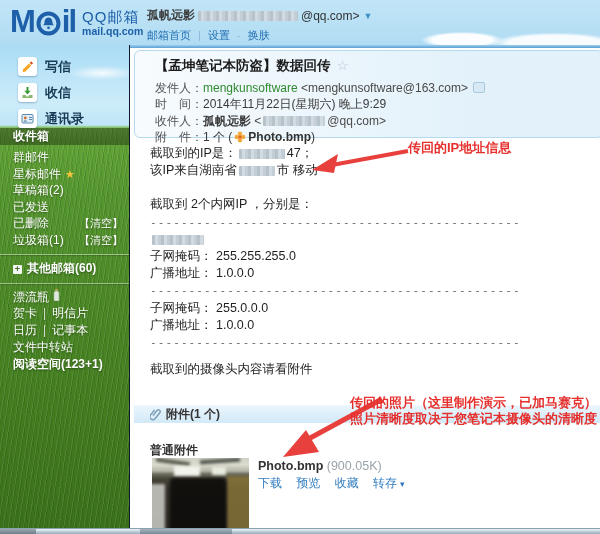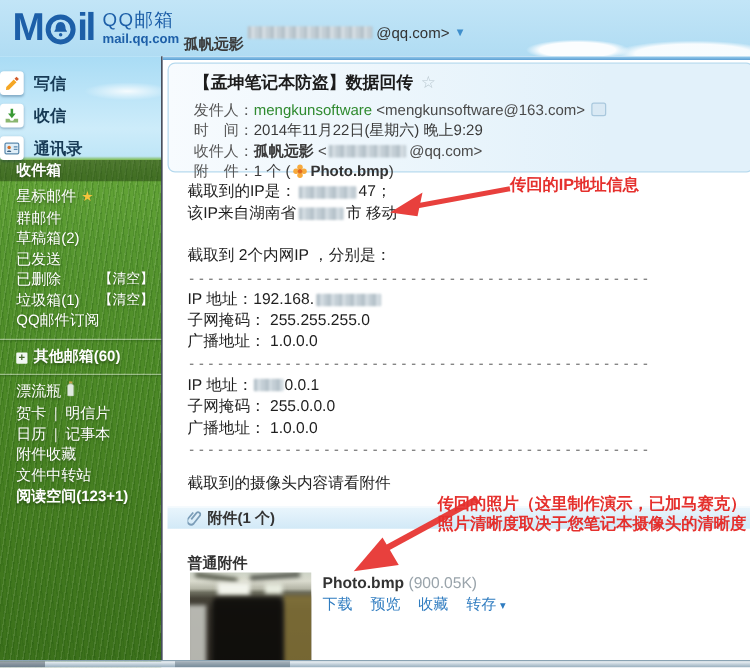--- a/index.html
+++ b/index.html
@@ -18,21 +18,21 @@
       linear-gradient(180deg,#c2e5f7,#b0dcf3);
   }
   .logo { position:absolute; left:10px; top:5px; display:flex; align-items:center; cursor:pointer; }
   .logo-word { font-weight:bold; font-size:31px; color:#1d5fa8; letter-spacing:-2px; line-height:34px; }
   .logo-bell { margin:2px 1px 0 2px; display:block; }
   .logo-right { margin-left:7px; color:#1d5fa8; }
   .logo-brand { font-size:15px; font-weight:normal; line-height:17px; letter-spacing:1px; }
   .logo-domain { font-size:10.5px; font-weight:bold; line-height:12px; }
   .account { position:absolute; left:147px; top:7px; }
   .account-row1 { font-size:12px; color:#333; display:flex; align-items:center; }
-  .account-name { font-weight:bold; color:#3b3b3b;margin-top:20px; }
+  .account-name { font-weight:bold; color:#3b3b3b; }
   .blur {
     display:inline-block; height:10px; border-radius:1px; vertical-align:middle;
     background:repeating-linear-gradient(90deg,#b7c3cb 0 3px,#d2dbe1 3px 6px,#c3ced5 6px 9px);
     filter:blur(.7px);
   }
   .blur-acc { width:100px; margin:0 3px; }
   .caret-down { color:#3f8fcc; font-size:9px; margin-left:4px; }
   .account-row2 { margin-top:4px; font-size:11px; color:#2470b3; }
   .account-row2 a { color:#2470b3; text-decoration:none; cursor:pointer; }
   .account-row2 .sep { color:#8fb8d8; margin:0 4px; }
@@ -44,21 +44,21 @@
       linear-gradient(180deg,#a9dcf5 0px,#cdecfa 58px,#bfe6f7 80px,#7cb94e 83px,#63a437 96px,
         #579730 150px,#4d8a27 250px,#447c20 370px,#3b701b 100%);
   }
   .sidebar::after {
     content:""; position:absolute; left:0; right:0; top:83px; bottom:0; pointer-events:none;
     background:
       repeating-linear-gradient(99deg, rgba(255,255,255,.09) 0 1px, rgba(10,60,0,.12) 1px 2px, rgba(0,0,0,0) 2px 5px),
       repeating-linear-gradient(83deg, rgba(15,70,5,.12) 0 1px, rgba(0,0,0,0) 1px 4px);
   }
   .compose { position:absolute; top:10px; left:0; right:0; z-index:2; }
-  .side-btn { display:flex; align-items:center; padding:2px 0 2px 0; margin-bottom:3px; cursor:pointer; }
+  .side-btn { display:flex; align-items:center; padding:2px 0 2px 18px; margin-bottom:3px; cursor:pointer; }
   .side-btn-icon {
     width:19px; height:19px; background:#fff; border-radius:3px; margin-right:8px;
     box-shadow:0 1px 2px rgba(30,70,110,.35); display:flex; align-items:center; justify-content:center;
   }
   .side-btn-label { font-size:13px; font-weight:bold; color:#173a55; }
   .folders { position:absolute; top:83px; left:0; right:0; z-index:2; }
   .f-row {
     display:flex; align-items:center; justify-content:space-between;
     height:16.5px; line-height:16.5px; padding:0 6px 0 13px;
     color:#fff; font-size:12px; text-shadow:0 1px 2px rgba(20,45,10,.55); cursor:pointer;
@@ -208,64 +208,58 @@
         </span>
         <span class="side-btn-label">通讯录</span>
       </div>
     </div>
 
     <div class="folders">
       <div class="f-row active">
         <span>收件箱</span>
       </div>
       <div class="f-row">
+        <span>群邮件</span>
+      </div>
+      <div class="f-row">
         <span><span>星标邮件</span><span class="f-star">★</span></span>
-      </div>
-      <div class="f-row">
-        <span>群邮件</span>
       </div>
       <div class="f-row">
         <span>草稿箱(2)</span>
       </div>
       <div class="f-row">
         <span>已发送</span>
       </div>
       <div class="f-row">
         <span>已删除</span>
         <span class="f-action">【清空】</span>
       </div>
       <div class="f-row">
         <span>垃圾箱(1)</span>
         <span class="f-action">【清空】</span>
-      </div>
-      <div class="f-row">
-        <span>QQ邮件订阅</span>
       </div>
 
       <div class="divider"></div>
       <div class="f-row other-row">
         <span><span class="expand-box">+</span><span>其他邮箱(60)</span></span>
       </div>
       <div class="divider"></div>
 
       <div class="apps">
         <div class="f-row">
           <span><span>漂流瓶</span><svg class="bottle-icon" width="7" height="12" viewBox="0 0 7 12">
                 <rect x="2.2" y="0" width="2.6" height="2" fill="#caa24a"></rect>
                 <path d="M1 4 c0-1.2 1-2 2.5-2 s2.5 .8 2.5 2 v7 a1 1 0 0 1 -1 1 h-3 a1 1 0 0 1 -1 -1 z" fill="#dfeadf" stroke="#9db58f" stroke-width=".7"></path>
               </svg></span>
         </div>
         <div class="f-row">
           <span><span>贺卡</span><span class="mini-sep">|</span><span>明信片</span></span>
         </div>
         <div class="f-row">
           <span><span>日历</span><span class="mini-sep">|</span><span>记事本</span></span>
-        </div>
-        <div class="f-row">
-          <span>附件收藏</span>
         </div>
         <div class="f-row">
           <span>文件中转站</span>
         </div>
         <div class="f-row bold-row">
           <span>阅读空间(123+1)</span>
         </div>
       </div>
     </div>
   </div>
@@ -298,25 +292,24 @@
           </svg><span class="file-strong">Photo.bmp</span><span>)</span>
       </div>
     </div>
 
     <div class="mail-body">
       <div><span>截取到的IP是：</span><span class="blur blur-ip1"></span><span>47；</span></div>
       <div><span>该IP来自湖南省</span><span class="blur blur-geo"></span><span>市 移动</span></div>
       <div class="gap17"></div>
       <div>截取到 2个内网IP ，分别是：</div>
       <div class="dashline">------------------------------------------------</div>
-      <div><span>IP 地址：192.168.</span><span class="blur blur-lan1"></span></div>
+      <div><span class="blur blur-lan1"></span></div>
       <div>子网掩码：  255.255.255.0</div>
       <div>广播地址：  1.0.0.0</div>
       <div class="dashline">------------------------------------------------</div>
-      <div><span>IP 地址：</span><span class="blur blur-lan2"></span><span>0.0.1</span></div>
       <div>子网掩码：  255.0.0.0</div>
       <div>广播地址：  1.0.0.0</div>
       <div class="dashline">------------------------------------------------</div>
       <div class="gap10"></div>
       <div>截取到的摄像头内容请看附件</div>
     </div>
 
     <div class="attach-bar">
       <svg width="11" height="13" viewBox="0 0 11 13">
           <path d="M3 7.5 L7.2 2.3 a1.8 1.8 0 0 1 2.8 2.2 L5 10.8 a3 3 0 0 1 -4.6 -3.8 L4.6 2" fill="none" stroke="#7b9db8" stroke-width="1.4"></path>

